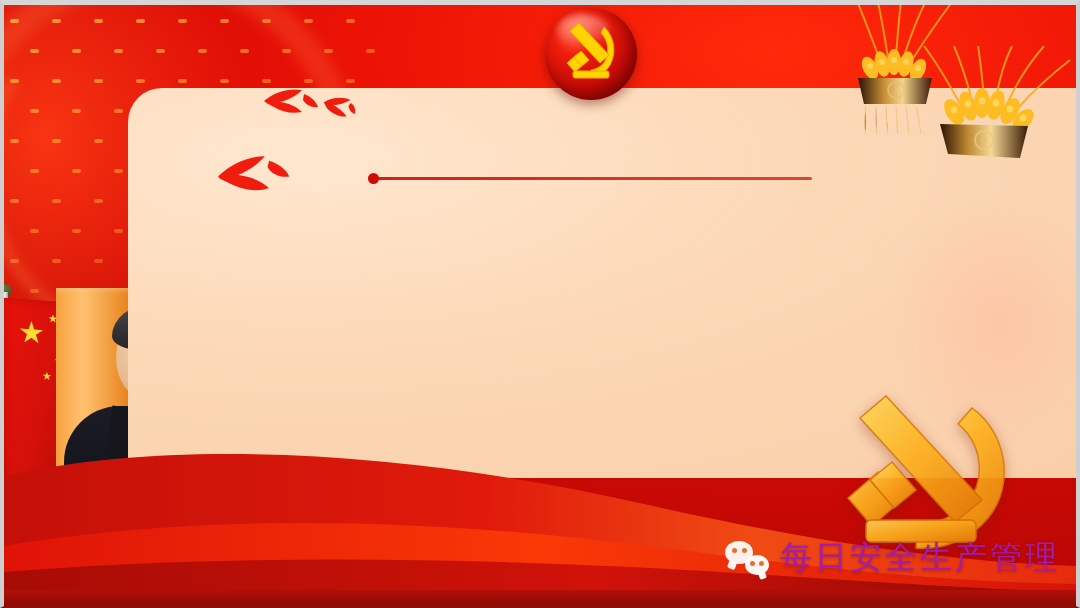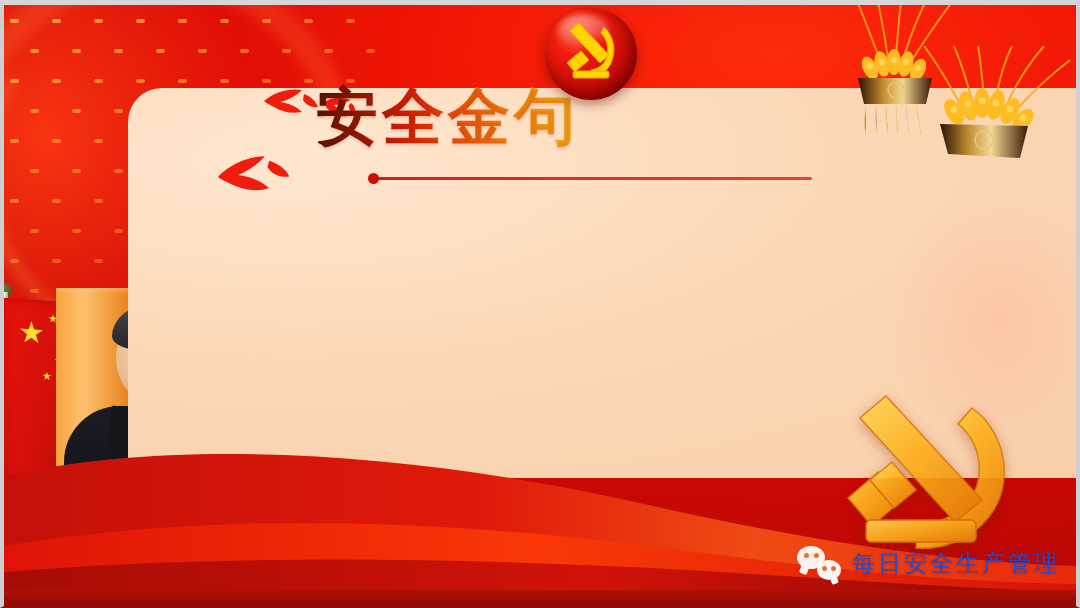--- a/index.html
+++ b/index.html
@@ -282,21 +282,21 @@
   }
   .gold-emblem svg{ display:block; filter:drop-shadow(0 4px 7px rgba(120,20,0,.35)); }
 
   
   .watermark{
     position:absolute; right:20px; bottom:28px; z-index:45;
     display:flex; align-items:center; gap:11px;
   }
   .wm-text{
     font-family:"DejaVu Sans","Liberation Sans",sans-serif;
-    font-size:23px; letter-spacing:3px; color:#1d4ed8;
+    font-size:32px; letter-spacing:3px; color:#a21caf;
     text-shadow:0 1px 3px rgba(110,10,0,.45);
     white-space:nowrap;
   }
   .wm-icon{ position:relative; width:44px; height:34px; }
   .wm-b1{
     position:absolute; left:0; top:0; width:28px; height:23px; border-radius:50%;
     background:rgba(255,255,255,.92);
   }
   .wm-b1::after{
     content:""; position:absolute; left:3px; bottom:-5px; width:8px; height:8px;
@@ -567,21 +567,20 @@
       <g fill="#ffd400" stroke="#f0a800" stroke-width="1">
         <path d="M47 8 C57 17 60 33 53 46 C49 53 42 58 34 59 l0 -8 c6 -1 11 -4 14 -9 c5 -9 3 -21 -4 -28 Z"></path>
         <path d="M13 12 l9 -8 l30 32 l-9 8 Z"></path>
         <path d="M10 44 l10 -9 l8 9 l-10 9 Z"></path>
         <path d="M17 38 l7 -6 l8 9 l-7 6 Z"></path>
         <rect x="16" y="52" width="36" height="7" rx="2"></rect>
       </g>
     </svg>
   </div>
 
-  <div class="title">安全金句</div>
   <div class="rule-dot"></div>
   <div class="rule"></div>
 
 
   <div class="portrait">
     <div class="p-backdrop"></div>
     <div class="p-suit"></div>
     <div class="p-lapel-l"></div>
     <div class="p-lapel-r"></div>
     <div class="p-shirt"></div>

